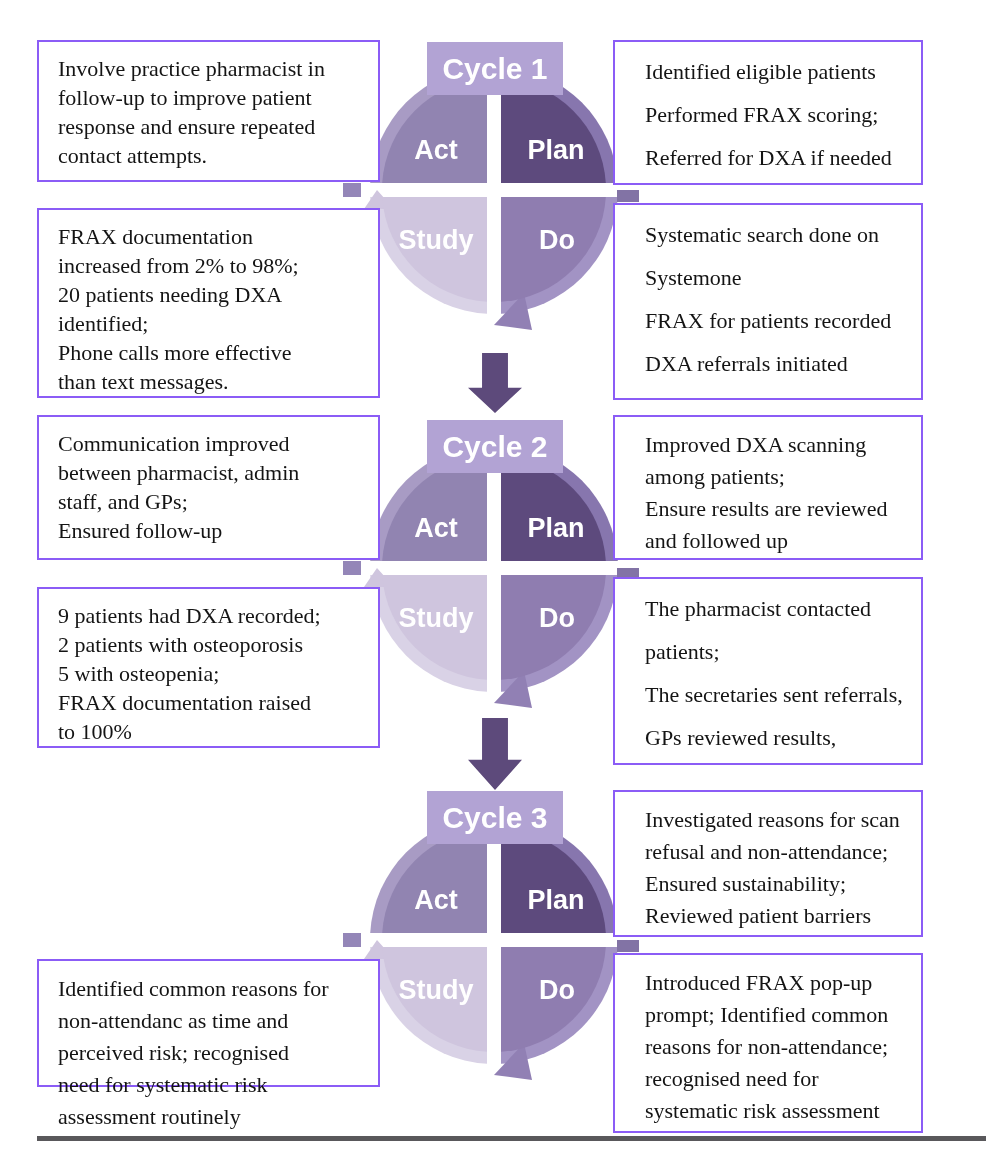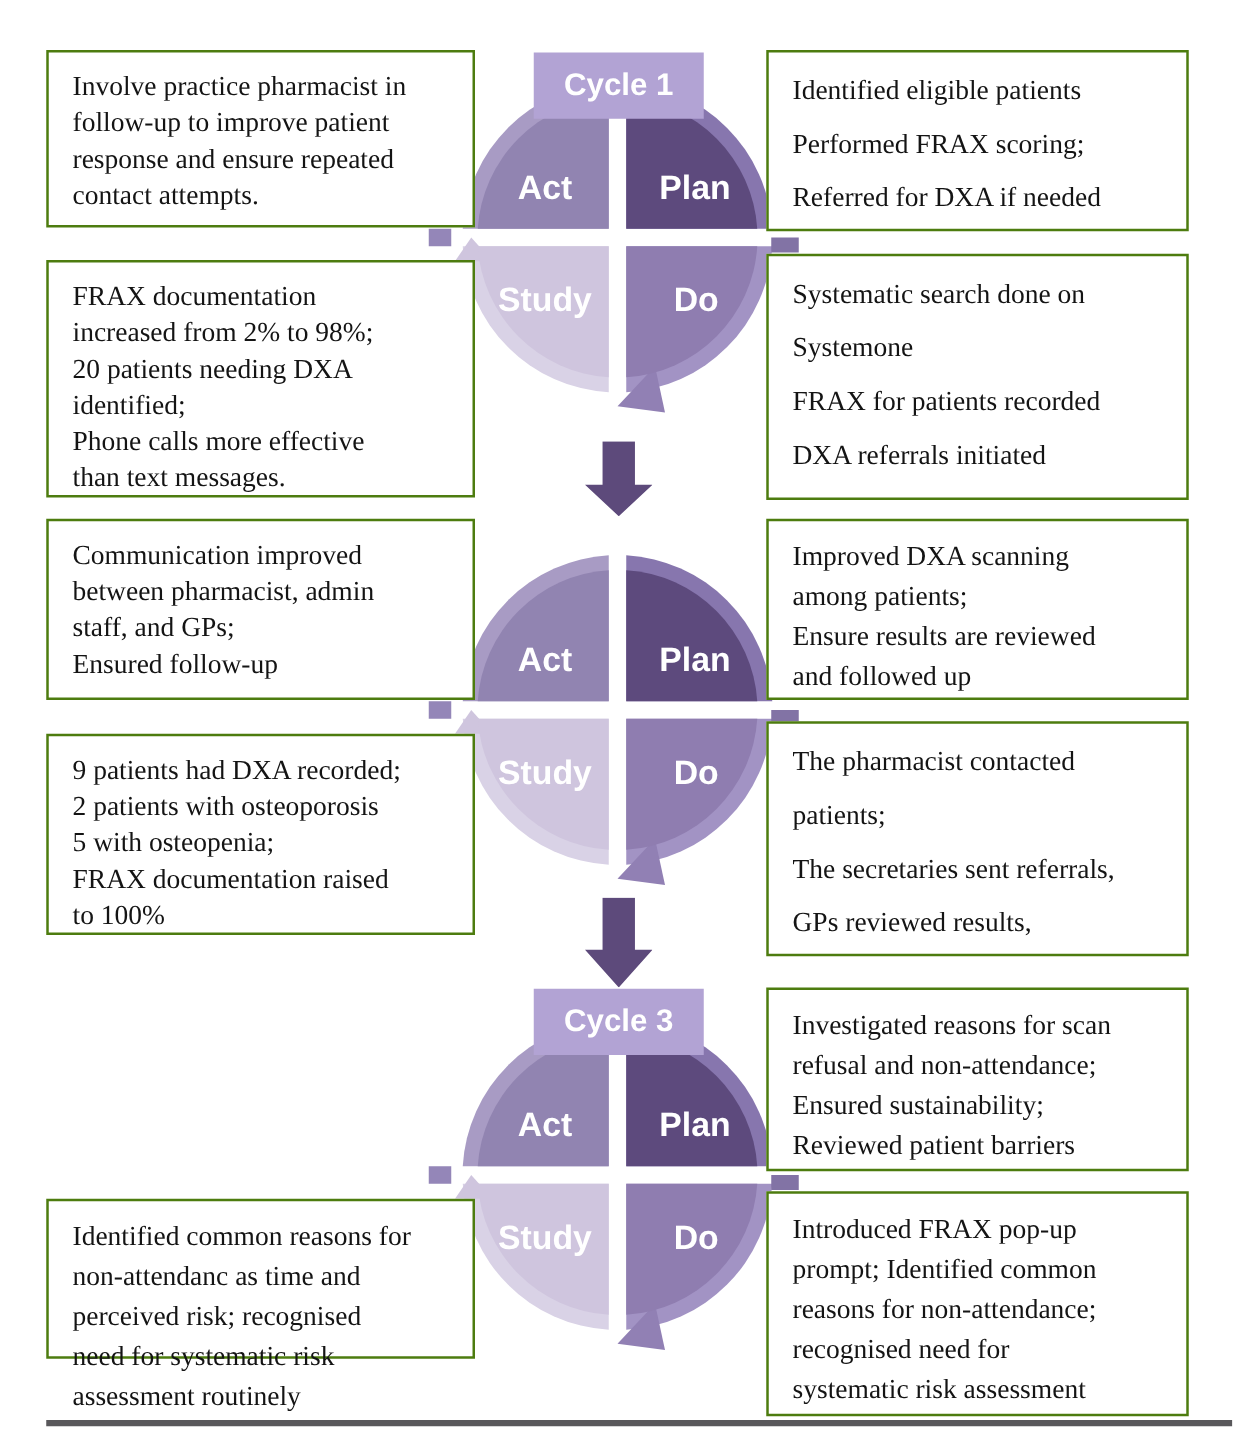--- a/index.html
+++ b/index.html
@@ -7,32 +7,32 @@
     position:relative;
     width:986px;height:1158px;
     background:#ffffff;
     font-family:"Liberation Serif", serif;
     overflow:hidden;
   }
   
   .tbox{
     position:absolute;
     background:#ffffff;
-    border:2px solid #4d7c0f;
+    border:2px solid #8b5cf6;
     box-sizing:border-box;
     z-index:5;
   }
   .tbox .btxt{
     white-space:pre-line;
     color:#141414;
     font-size:22px;
     padding:12px 10px 0 19px;
   }
   .col-left{left:37px;width:343px;}
-  .col-right{left:613px;width:338px;}
+  .col-right{left:613px;width:310px;padding-left:11px;}
   .lh29{line-height:29px;}
   .lh32{line-height:32px;}
   .lh43{line-height:43px;padding-top:8px !important;}
   
   .wheel{
     position:absolute;
     left:364px;width:260px;height:280px;
     overflow:visible;
     z-index:2;
   }
@@ -45,21 +45,21 @@
     text-anchor:middle;
   }
   
   .cycle-chip{
     position:absolute;
     left:427px;width:136px;height:53px;
     background:#b2a3d4;
     color:#ffffff;
     font-family:"Liberation Sans", sans-serif;
     font-weight:600;
-    font-size:25px;
+    font-size:30px;
     display:flex;align-items:center;justify-content:center;
     z-index:4;
   }
   
   .down-arrow{
     position:absolute;
     left:468px;width:54px;
     background:#5d4a7b;
     clip-path:polygon(50% 100%, 0% 58%, 26% 58%, 26% 0%, 74% 0%, 74% 58%, 100% 58%);
     z-index:3;
@@ -143,20 +143,21 @@
       <path d="M18.2,121 A112,112 0 0 1 123,16.2 L123,121 Z" fill="#9184b1"></path>
       <path d="M137,16.2 A112,112 0 0 1 241.8,121 L137,121 Z" fill="#5d4a7d"></path>
       <path d="M241.8,135 A112,112 0 0 1 137,239.8 L137,135 Z" fill="#8f7db0"></path>
       <path d="M123,239.8 A112,112 0 0 1 18.2,135 L123,135 Z" fill="#cfc5de"></path>
       <text class="quad-label" x="72" y="97">Act</text>
       <text class="quad-label" x="192" y="97">Plan</text>
       <text class="quad-label" x="72" y="187">Study</text>
       <text class="quad-label" x="193" y="187">Do</text>
     </svg>
   </div>
+  <div class="cycle-chip" style="top:420px">Cycle 2</div>
 
   <div class="tbox col-left" style="top:415px;height:145px">
     <div class="btxt lh29">Communication improved
 between pharmacist, admin
 staff, and GPs;
 Ensured follow-up</div>
   </div>
   <div class="tbox col-left" style="top:587px;height:161px">
     <div class="btxt lh29">9 patients had DXA recorded;
 2 patients with osteoporosis

